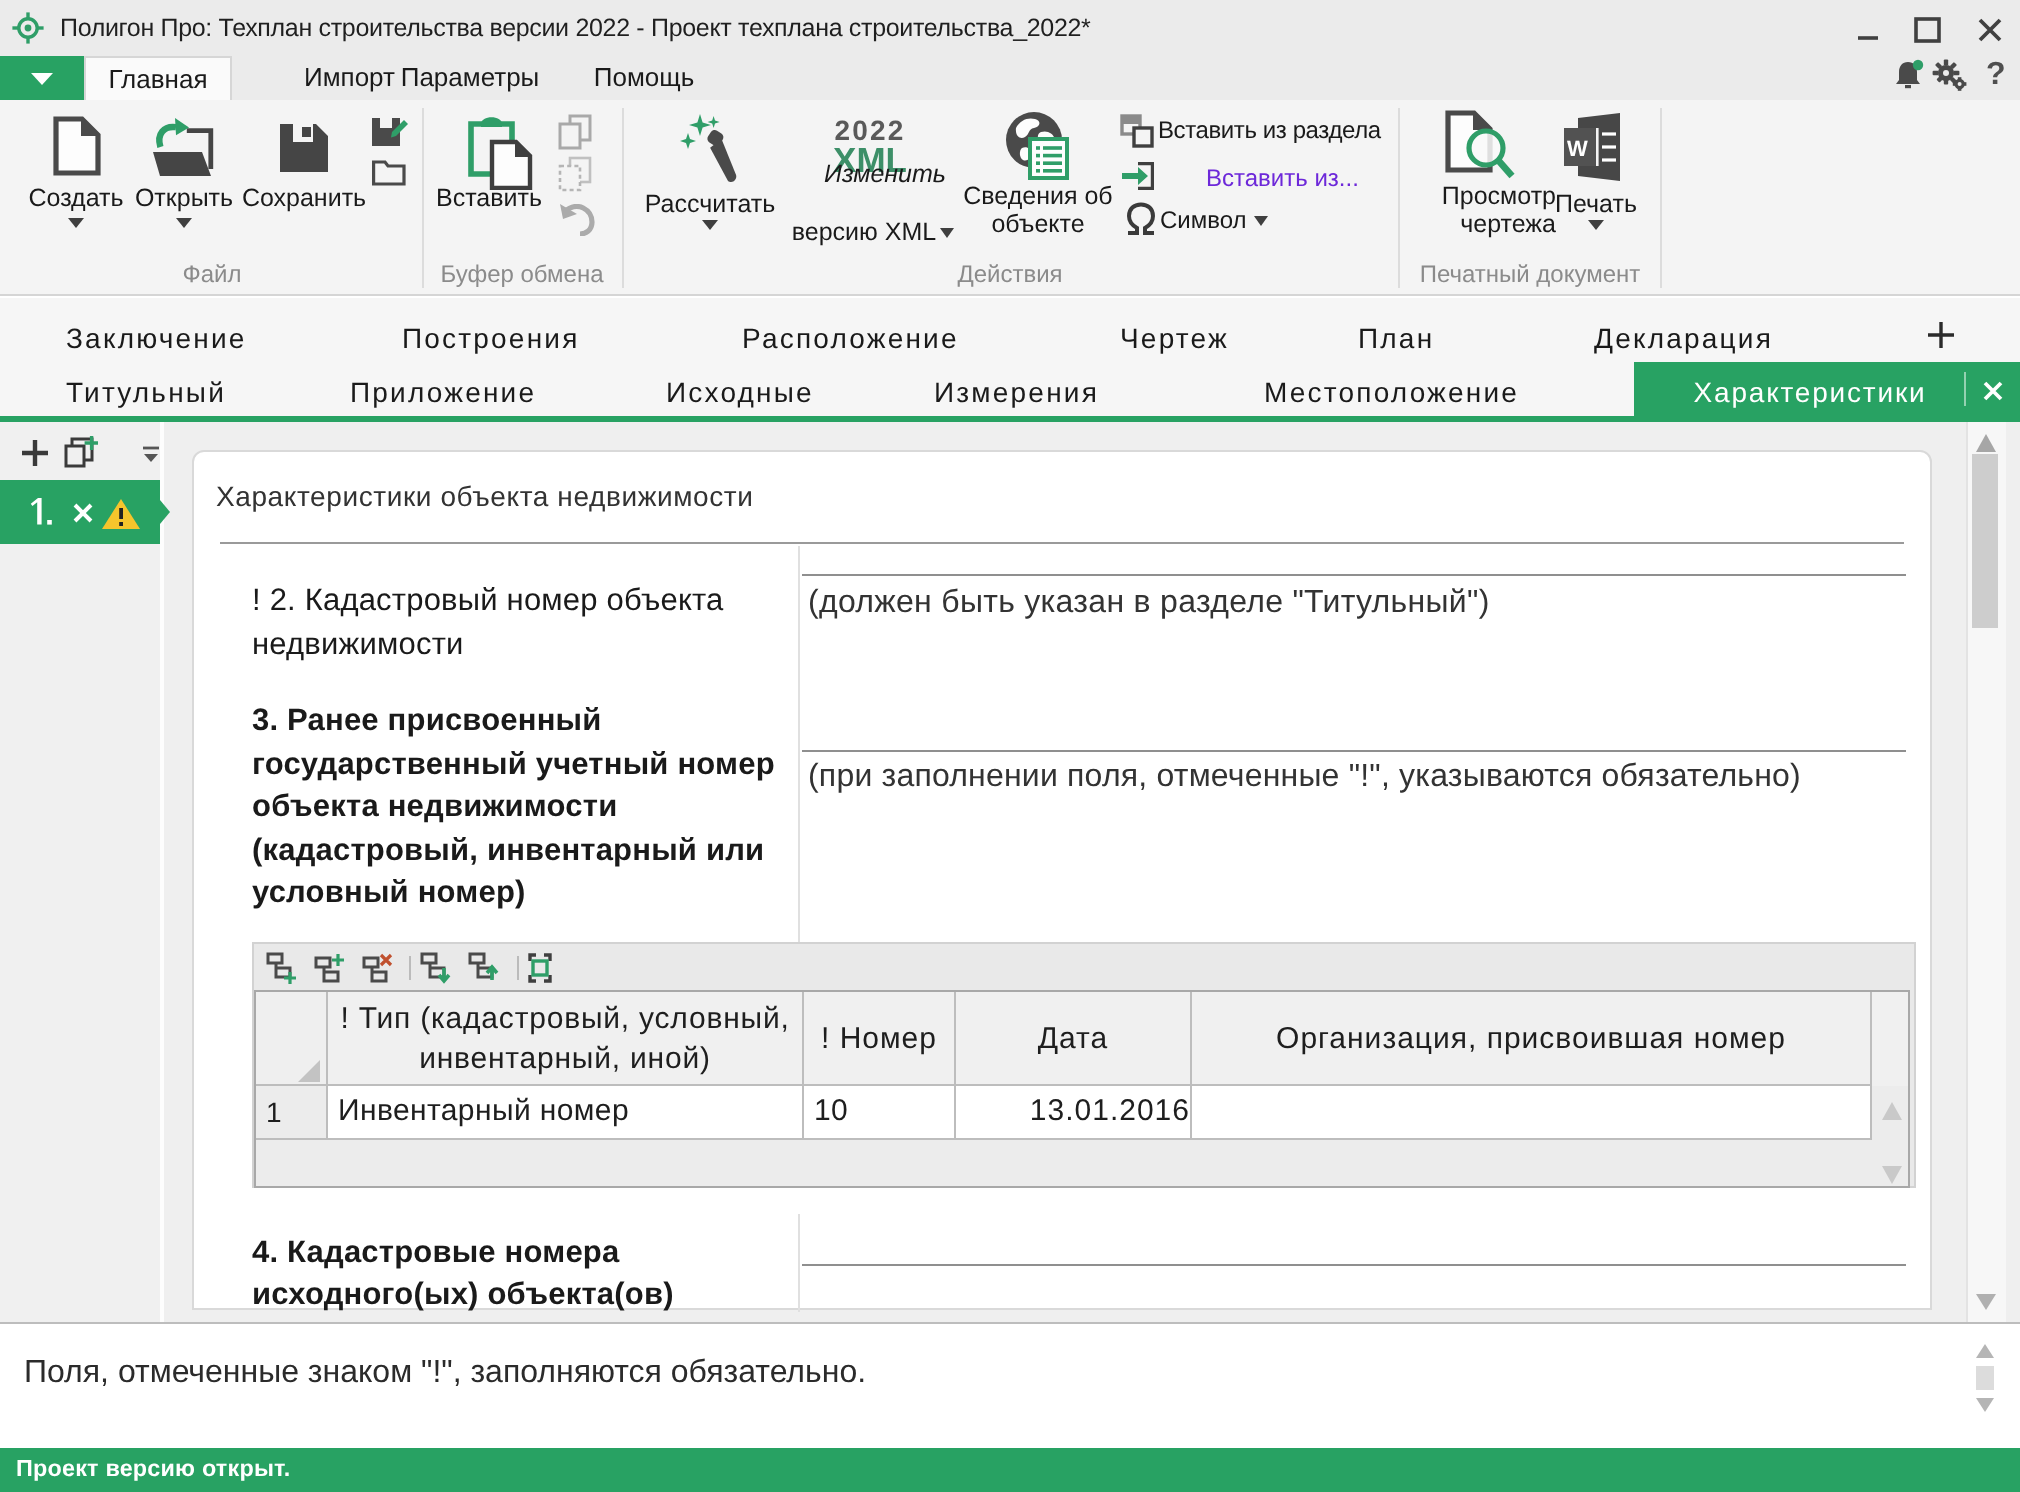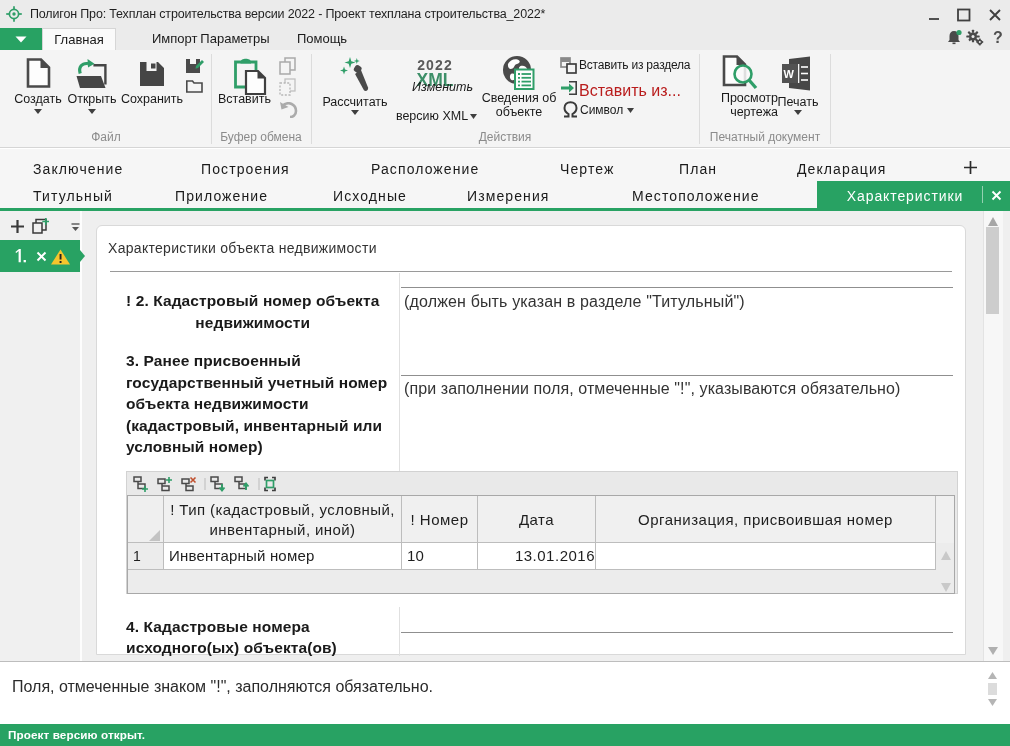--- a/index.html
+++ b/index.html
@@ -174,21 +174,21 @@
 <svg class="abs" style="left:560px;top:57px;" width="17" height="17" viewBox="0 0 17 17">
   <rect x="1" y="1" width="9" height="9" fill="#f4f4f4" stroke="#8a8a8a" stroke-width="1.7"></rect>
   <rect x="1" y="1" width="9" height="4" fill="#8a8a8a"></rect>
   <rect x="7" y="7" width="9" height="9" fill="#f4f4f4" stroke="#3f3f3f" stroke-width="1.7"></rect>
 </svg>
 <div class="abs" style="left:579px;top:58px;font-size:12px;letter-spacing:-0.2px;color:#1a1a1a;">Вставить из раздела</div>
 <svg class="abs" style="left:561px;top:81px;" width="16" height="14" viewBox="0 0 16 14">
   <path d="M8 0.8 L15.2 0.8 L15.2 13.2 L8 13.2" fill="none" stroke="#3f3f3f" stroke-width="1.6"></path>
   <path d="M0 5.5 L8 5.5 L8 2.5 L13 7 L8 11.5 L8 8.5 L0 8.5 Z" fill="#2f9e68"></path>
 </svg>
-<div class="abs" style="left:579px;top:82px;font-size:16px;color:#b91c1c;">Вставить из...</div>
+<div class="abs" style="left:603px;top:82px;font-size:12px;color:#6d28d9;">Вставить из...</div>
 <svg class="abs" style="left:562px;top:101px;" width="17" height="17" viewBox="0 0 17 17">
   <path d="M2 15.5 L6.5 15.5 L6.5 13 C4 11.6 2.5 9.6 2.5 7 C2.5 3.4 5 1.2 8.5 1.2 C12 1.2 14.5 3.4 14.5 7 C14.5 9.6 13 11.6 10.5 13 L10.5 15.5 L15 15.5" fill="none" stroke="#3a3a3a" stroke-width="2"></path>
 </svg>
 <div class="abs" style="left:580px;top:103px;font-size:12px;color:#1a1a1a;">Символ</div>
 <svg class="abs" style="left:627px;top:108px;" width="7" height="5" viewBox="0 0 7 5">
     <path d="M0 0 L7 0 L3.5 5 Z" fill="#3f3f3f"></path>
   </svg>
 
 <svg class="abs" style="left:722px;top:55px;" width="38" height="37" viewBox="0 0 38 37">
   <path d="M2 1.5 L15 1.5 L23 9.5 L23 30 L2 30 Z" fill="#fdfdfd" stroke="#4a4a4a" stroke-width="2.6"></path>
@@ -274,21 +274,21 @@
   <rect x="8.6" y="5" width="1.9" height="5.5" fill="#222"></rect>
   <rect x="8.6" y="12" width="1.9" height="2" fill="#222"></rect>
 </svg>
 
 <div class="abs" style="left:96px;top:225px;width:870px;height:430px;background:#fff;border:1px solid #d9d9d9;border-radius:6px 6px 0 0;"></div>
 <div class="abs" style="left:108px;top:240px;font-size:14px;letter-spacing:0.3px;color:#333;">Характеристики объекта недвижимости</div>
 <div class="abs" style="left:110px;top:271px;width:842px;height:1px;background:#9a9a9a;"></div>
 <div class="abs" style="left:399px;top:273px;width:1px;height:198px;background:#e0e0e0;"></div>
 <div class="abs" style="left:399px;top:607px;width:1px;height:49px;background:#e0e0e0;"></div>
 
-<div class="abs" style="left:126px;top:290px;font-size:15.5px;font-weight:bold;letter-spacing:0.1px;color:#1a1a1a;line-height:21.5px;white-space:nowrap;text-align:center;">! 2. Кадастровый номер объекта<br>недвижимости</div>
+<div class="abs" style="left:126px;top:290px;font-size:15.5px;font-weight:normal;letter-spacing:0.1px;color:#1a1a1a;line-height:21.5px;white-space:nowrap;">! 2. Кадастровый номер объекта<br>недвижимости</div>
 <div class="abs" style="left:401px;top:287px;width:552px;height:1px;background:#8f8f8f;"></div>
 <div class="abs" style="left:404px;top:293px;font-size:16px;letter-spacing:0.15px;color:#333;">(должен быть указан в разделе "Титульный")</div>
 
 <div class="abs" style="left:126px;top:350px;font-size:15.5px;font-weight:bold;letter-spacing:0.1px;color:#1a1a1a;line-height:21.5px;white-space:nowrap;">3. Ранее присвоенный<br>государственный учетный номер<br>объекта недвижимости<br>(кадастровый, инвентарный или<br>условный номер)</div>
 <div class="abs" style="left:401px;top:375px;width:552px;height:1px;background:#8f8f8f;"></div>
 <div class="abs" style="left:404px;top:380px;font-size:16px;letter-spacing:0.1px;color:#333;">(при заполнении поля, отмеченные "!", указываются обязательно)</div>
 
 <div class="abs" style="left:126px;top:471px;width:832px;height:123px;background:#e9e9e9;border:1px solid #d2d2d2;"></div>
 
 <svg class="abs" style="left:133px;top:476px;" width="150" height="16" viewBox="0 0 150 16">

